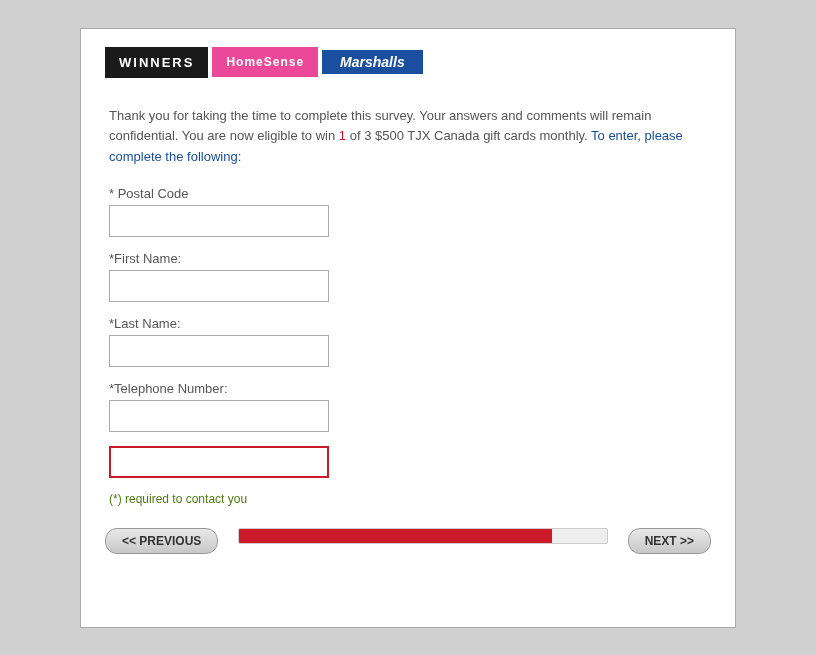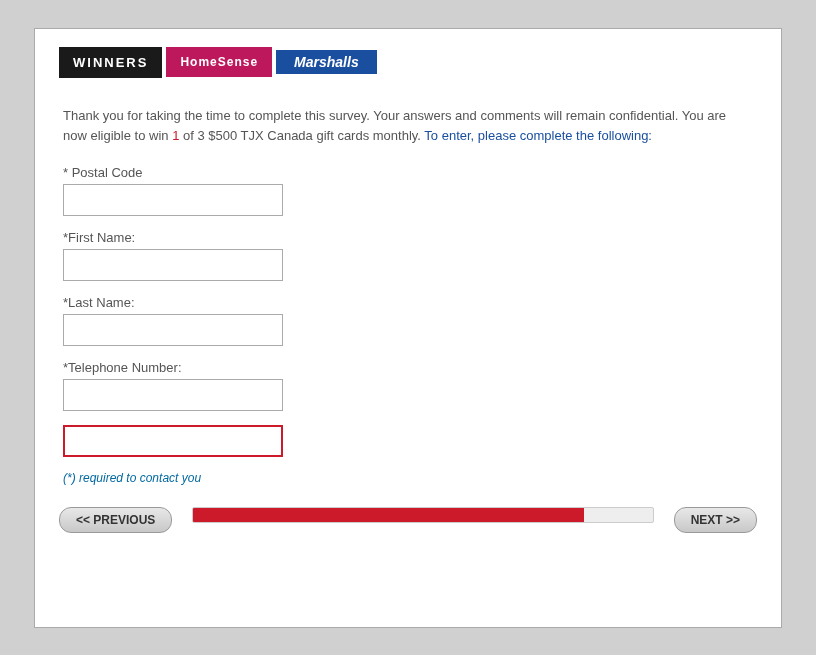--- a/index.html
+++ b/index.html
@@ -8,21 +8,21 @@
       font-family: Arial, sans-serif;
       display: flex;
       justify-content: center;
       align-items: center;
       min-height: 655px;
       width: 816px;
     }
     .modal {
       background: #fff;
       border: 1px solid #aaa;
-      width: 748px;
+      width: 656px;
       min-height: 600px;
       padding: 0;
     }
     .header {
       display: flex;
       align-items: center;
       justify-content: space-between;
       padding: 18px 24px 12px 24px;
       border-bottom: none;
     }
@@ -34,21 +34,21 @@
     .logo-winners {
       background: #1a1a1a;
       color: #fff;
       font-size: 13px;
       font-weight: bold;
       letter-spacing: 2px;
       padding: 8px 14px;
       text-transform: uppercase;
     }
     .logo-homesense {
-      background: #be185d;
+      background: #ec4899;
       color: #fff;
       font-size: 12px;
       font-weight: bold;
       letter-spacing: 1px;
       padding: 8px 14px;
     }
     .logo-marshalls {
       background: #1a4fa0;
       color: #fff;
       font-size: 14px;
@@ -95,22 +95,21 @@
       padding: 4px 8px;
       font-size: 13px;
       background: #fff;
       outline: none;
     }
     .form-input.email-input {
       border: 2px solid #cc1a2a;
     }
     .required-note {
       font-size: 12px;
-      color: #0369a1;
-      font-style: italic;
+      color: #4d7c0f;
     }
     .footer {
       display: flex;
       justify-content: space-between;
       padding: 10px 24px 16px 24px;
       border-top: none;
     }
     .btn {
       background: linear-gradient(to bottom, #e8e8e8, #c8c8c8);
       border: 1px solid #999;

